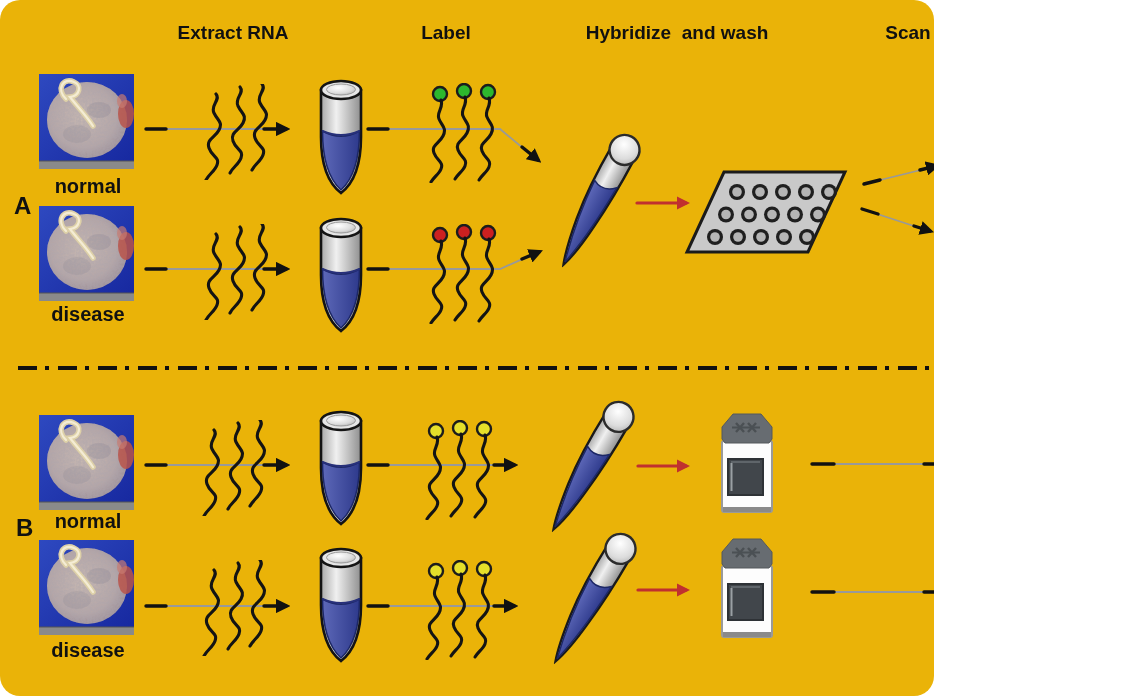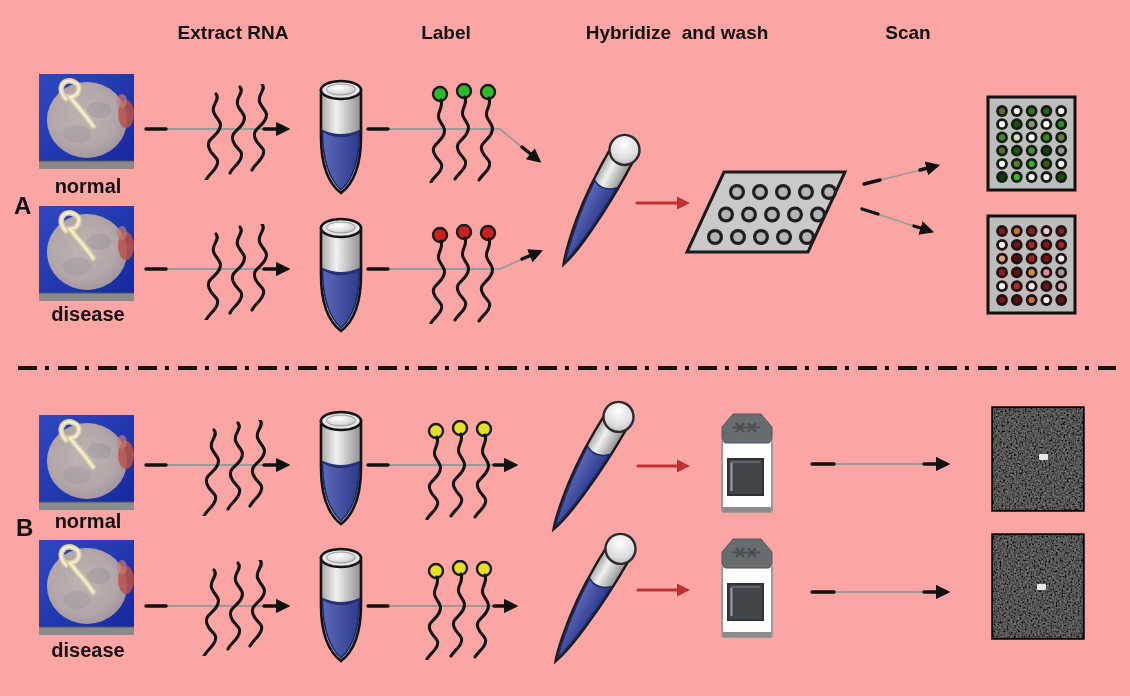--- a/index.html
+++ b/index.html
@@ -1,17 +1,17 @@
 <!DOCTYPE html>
 <html style="--dye-green: #2db82d; --dye-red: #cc2020; --dye-yellow: #e6df2a; --arrow-red: #c0302f; --tube-liquid-light: #5d68b8; --tube-liquid-dark: #2e3a8c; --slide-gray: #c9c9c9; --scan-plate-gray: #bdbdbd;"><head>
 <meta charset="utf-8">
 <style>
   html,body{margin:0;padding:0;background:#fff;}
-  .stage{position:relative;width:1130px;height:696px;background:#fca5a5;overflow:hidden;
-         font-family:"Liberation Sans", sans-serif;}
+  .stage{position:relative;width:934px;height:696px;background:#eab308;overflow:hidden;
+         font-family:"Liberation Sans", sans-serif;border-radius:20px;}
   svg{position:absolute;inset:0;}
   text{fill:#111;font-family:"Liberation Sans", sans-serif;}
   .hdr{font-size:19px;font-weight:bold;text-anchor:middle;}
   .panel-letter{font-size:24px;font-weight:bold;}
   .sample-label{font-size:20px;font-weight:bold;text-anchor:middle;}
   .aline{fill:none;stroke:#999;stroke-width:1.8;}
   .acap{fill:none;stroke:#111;stroke-width:3.4;stroke-linecap:round;}
   .red-arrow{fill:none;stroke:var(--arrow-red,#c0302f);stroke-width:3.2;stroke-linecap:round;}
   #mr path{fill:var(--arrow-red,#c0302f);}
   #mh path{fill:#111;}

